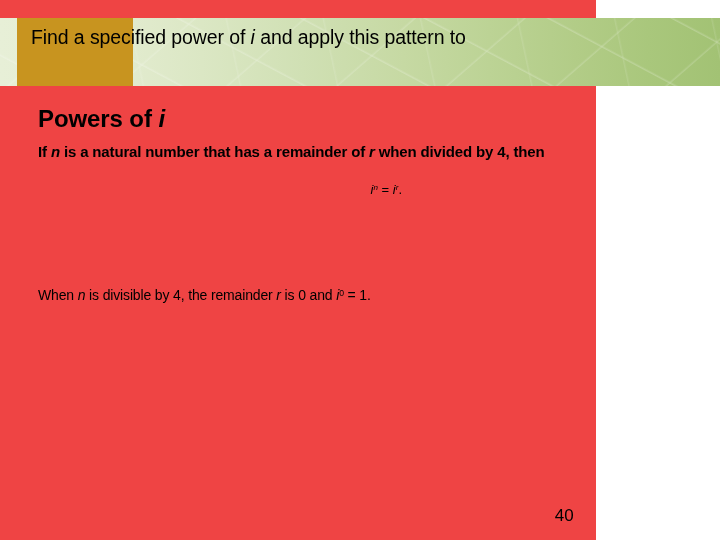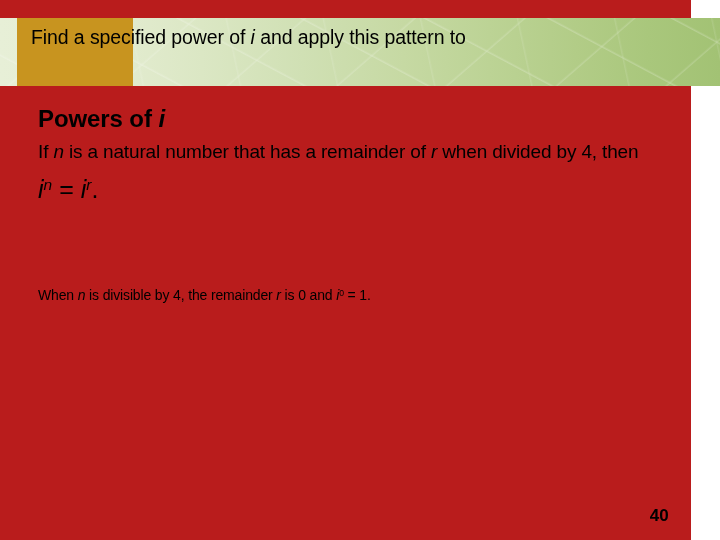--- a/index.html
+++ b/index.html
@@ -13,24 +13,23 @@
     font-family: "Liberation Sans", sans-serif;
     color: #000000;
     overflow: hidden;
     position: relative;
   }
 
   
   #slide {
     position: absolute;
     left: 0; top: 0;
-    width: 683px;
+    width: 596px;
     height: 540px;
-    background: #b91c1c;
-    padding-left: 8px;
+    background: #ef4444;
   }
 
   
   #title-banner {
     position: absolute;
     left: 0px;
     top: 18px;
     width: 720px;
     height: 68px;
     overflow: hidden;
@@ -114,30 +113,31 @@
   #heading-powers {
     font-size: 24px;
     font-weight: bold;
     line-height: 26px;
     margin: 0 0 6px 0;
     letter-spacing: -0.1px;
   }
   #heading-powers .it { font-style: italic; }
 
   .para {
-    font-size: 19px;
+    font-size: 15px;
     line-height: 27px;
     margin: 0;
     letter-spacing: -0.15px;
+    font-weight: bold;
   }
   .para .it { font-style: italic; }
 
   #formula-line {
-    text-align: left;
-    font-size: 25px;
+    text-align: right;
+    font-size: 13px;
     line-height: 27px;
     margin: 11px 0 0 0;
     padding-right: 280px;
   }
   #formula-line .it { font-style: italic; }
   sup {
     font-size: .62em;
     vertical-align: .52em;
     line-height: 0;
   }
@@ -152,21 +152,21 @@
     letter-spacing: -0.15px;
   }
   #closing-para .it { font-style: italic; }
 
   
   #page-number {
     position: absolute;
     right: 22px;
     bottom: 14px;
     font-size: 17px;
-    font-weight: bold;
+    font-weight: normal;
     color: #000000;
     letter-spacing: 0.2px;
   }
 </style>
 </head>
 <body>
 
 <div id="slide">
 
   <div id="title-banner">

